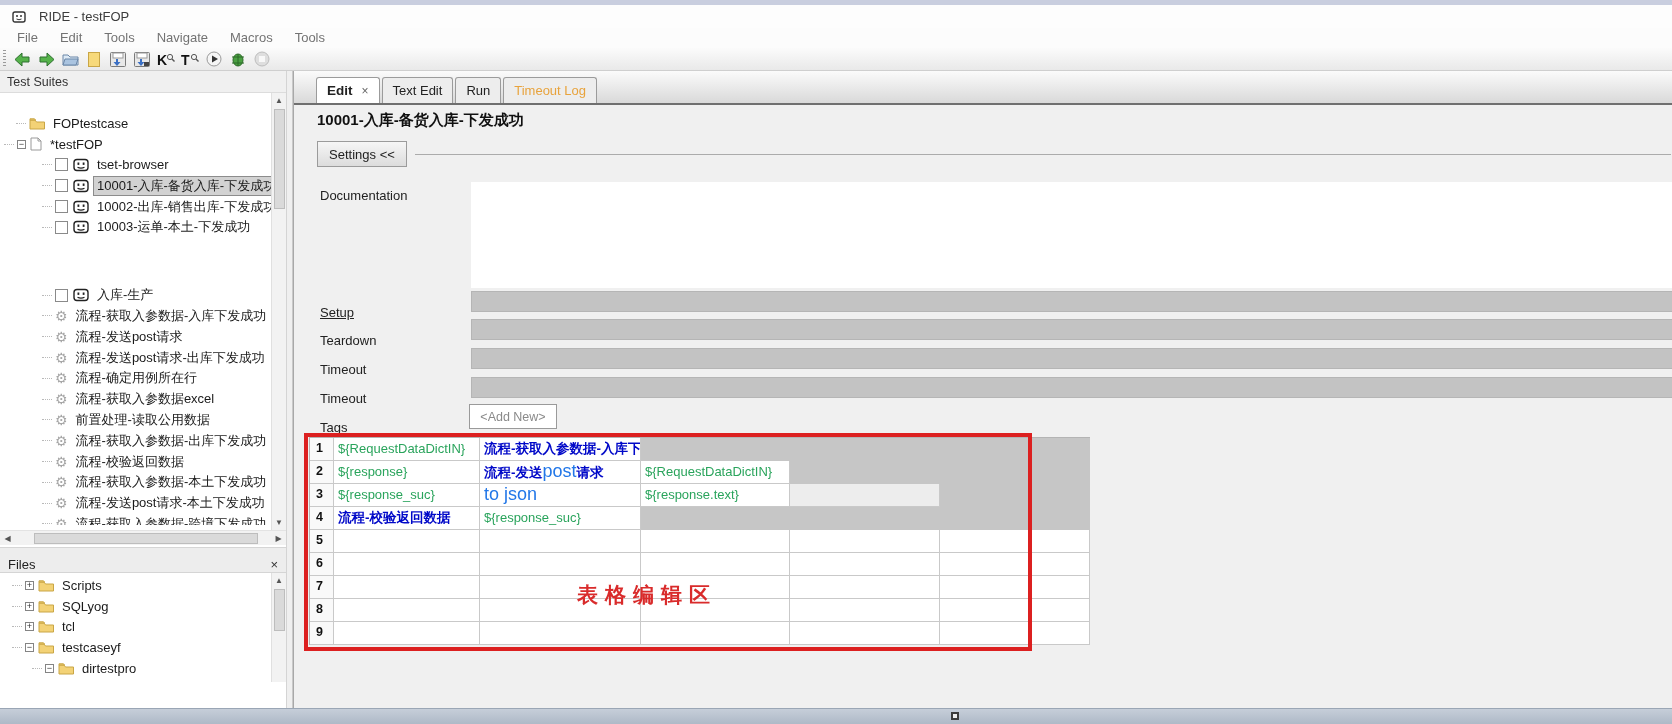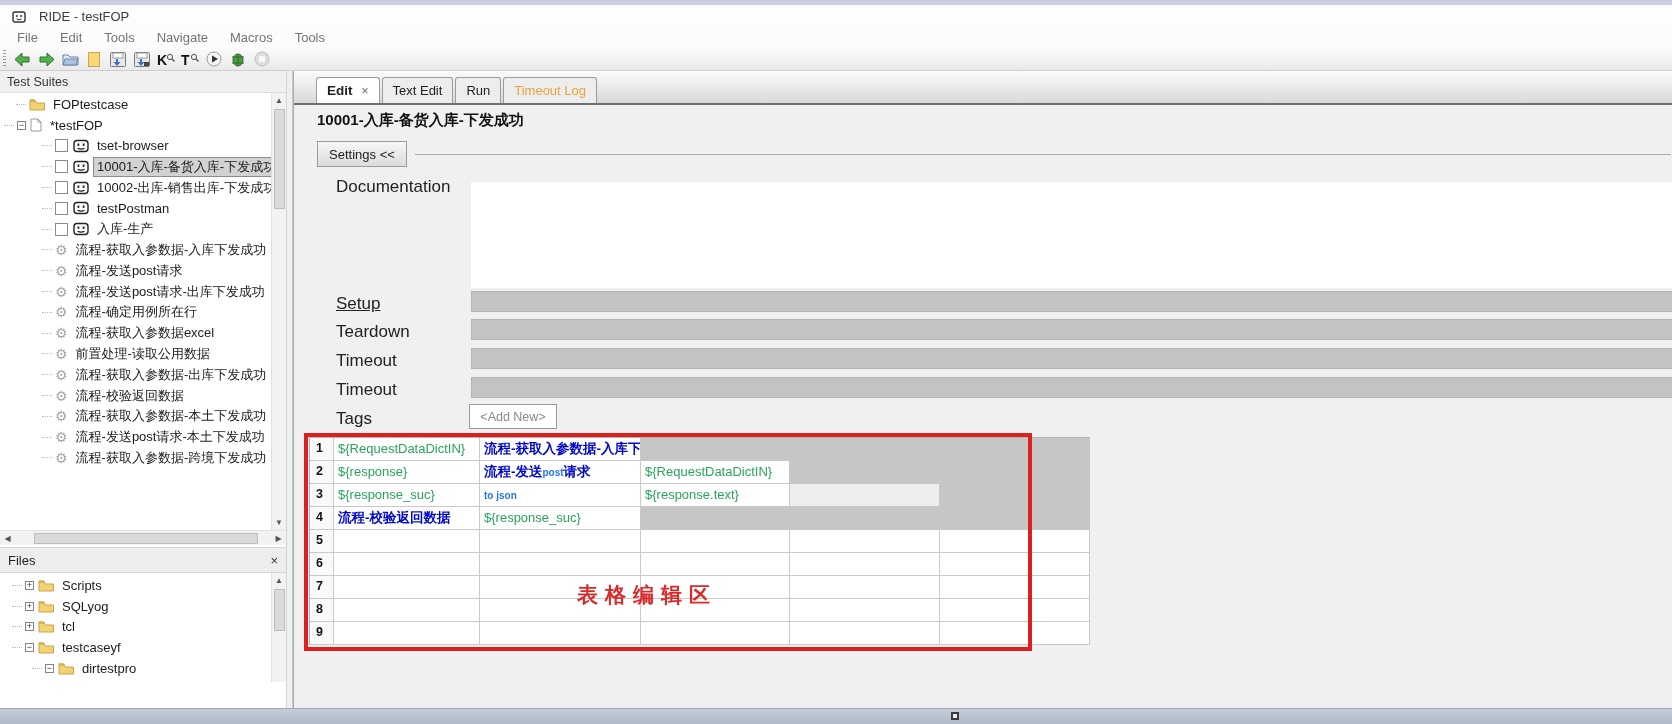--- a/index.html
+++ b/index.html
@@ -24,21 +24,21 @@
     display:flex; align-items:center; }
   .tb-grip { width:8px; height:18px; margin:0 4px 0 3px;
     background:repeating-linear-gradient(#9a9a9a 0 1px, transparent 1px 3px); width:3px; }
   .tb-btn { width:24px; height:21px; display:flex; align-items:center; justify-content:center; }
   .tb-btn svg { display:block; }
 
   
   .ts-header { left:0; top:71px; width:286px; height:22px; background:#f0f0f0;
     border-bottom:1px solid #dcdcdc; font-size:12.5px; color:#333;
     display:flex; align-items:center; padding-left:7px; }
-  .tree { left:0; top:93px; width:271px; height:432px; background:#fff; overflow:hidden; padding-top:1px; }
+  .tree { left:0; top:93px; width:271px; height:432px; background:#fff; overflow:hidden; padding-top:20px; }
   .tree-row { height:20.8px; display:flex; align-items:center; white-space:nowrap; font-size:13px; }
   .tree-label { padding:0 3px; }
   .tree-label.selected { background:#d2d2d2; outline:1px solid #8c8c8c; }
   .expander { width:9px; height:9px; border:1px solid #848484; background:#fff; flex:none;
     display:flex; align-items:center; justify-content:center; font-size:9px; line-height:7px;
     color:#333; margin-right:4px; }
   .checkbox { width:13px; height:13px; border:1px solid #8a8a8a; background:#fff; flex:none; margin-right:5px; }
   .icon-gap { margin-right:5px; flex:none; display:flex; }
   .gear-glyph { font-size:14px; color:#a6a6a6; line-height:14px; }
   .dots { border-top:1px dotted #b9b9b9; width:10px; margin-right:3px; flex:none; }
@@ -46,21 +46,21 @@
   .vscroll { width:15px; background:#f2f2f2; border-left:1px solid #e0e0e0; }
   .vscroll .arr { height:15px; font-size:8px; color:#555; display:flex; align-items:center; justify-content:center; }
   .vscroll .thumb { position:absolute; left:2px; width:11px; background:#dadada; border:1px solid #bdbdbd; }
   .hscroll { left:0; top:530px; width:286px; height:15px; background:#f2f2f2; border-top:1px solid #e3e3e3; }
   .hscroll .arr { position:absolute; top:0; width:15px; height:15px; font-size:8px; color:#555;
     display:flex; align-items:center; justify-content:center; }
   .hscroll .thumb { position:absolute; left:34px; top:2px; width:224px; height:11px; background:#dadada; border:1px solid #bdbdbd; }
 
   .files-header { left:0; top:547px; width:286px; height:26px; background:#ededed;
     border-top:1px solid #d5d5d5; border-bottom:1px solid #d5d5d5;
-    display:flex; align-items:center; padding:0 8px; font-size:13px; color:#222; }
+    display:flex; align-items:flex-end; padding:0 8px; font-size:13px; color:#222; }
   .files-header .close-x { margin-left:auto; font-size:13px; color:#333; cursor:default; }
   .files-tree { left:0; top:573px; width:271px; height:109px; background:#fff; overflow:hidden; padding-top:2px; }
 
   .splitter { left:286px; top:71px; width:7px; height:637px; background:#efefef;
     border-left:1px solid #d4d4d4; border-right:1px solid #c9c9c9; }
 
   
   .main { left:293px; top:71px; width:1379px; height:637px; background:#f0f0f0; border-left:1px solid #a8a8a8; }
   .tabbar { position:absolute; left:0; top:0; width:1379px; height:34px;
     background:linear-gradient(#fbfbfb,#d9d9d9); border-bottom:2px solid #6f6f6f;
@@ -71,40 +71,40 @@
   .tab.active { background:#ffffff; font-weight:bold; font-size:13.5px; }
   .tab .tab-x { font-weight:normal; color:#666; margin-left:9px; font-size:12px; }
   .tab.warn { color:#e8a33d; }
 
   .doc-title { position:absolute; left:23px; top:40px; font-size:15px; font-weight:bold; color:#111; }
   .settings-btn { position:absolute; left:23px; top:70px; width:90px; height:26px;
     background:linear-gradient(#f6f6f6,#dcdcdc); border:1px solid #9b9b9b;
     display:flex; align-items:center; justify-content:center; font-size:13px; color:#222; }
   .settings-line { position:absolute; left:121px; top:83px; width:1256px; height:1px; background:#ababab; }
 
-  .fld-label { position:absolute; left:42px; font-size:17px; color:#222; }
+  .fld-label { position:absolute; left:26px; font-size:13px; color:#222;margin-top:11px; }
   .doc-area { position:absolute; left:177px; top:111px; width:1202px; height:106px; background:#ffffff; }
   .fld-bar { position:absolute; left:177px; width:1202px; height:21px; background:#c3c3c3; border:1px solid #b5b5b5; }
   .addnew-btn { position:absolute; left:175px; top:333px; width:88px; height:25px; background:#fff;
     border:1px solid #9a9a9a; color:#8a8a8a; font-size:12.5px;
     display:flex; align-items:center; justify-content:center; }
 
   
   .grid { position:absolute; left:15px; top:366px; width:781px; height:208px;
     border-top:1px solid #b4b4b4; border-left:1px solid #b4b4b4; background:#fff; }
   .grow { display:flex; height:23px; }
   .gcell { border-right:1px solid #c9c9c9; border-bottom:1px solid #c9c9c9; background:#fff;
     font-size:13px; line-height:21px; padding:0 4px; white-space:nowrap; overflow:hidden; }
   .gc0 { width:24px; background:#f9f9f9; font-weight:bold; font-size:12.5px; color:#111; padding-left:6px; }
   .gc1 { width:146px; } .gc2 { width:161px; } .gc3 { width:149px; } .gc4 { width:150px; } .gc5 { width:150px; }
   .gcell.sel { background:#c6c6c6; border-right-color:#c6c6c6; border-bottom-color:#c6c6c6; }
   .gcell.sellight { background:#ededed; }
   .t-var { color:#2aa45c; }
   .t-kw  { color:#0008c8; font-weight:bold; font-size:13.5px; }
-  .t-kwl { color:#2277e8; font-weight:bold; font-size:10px; }
+  .t-kwl { color:#2277e8; font-weight:normal; font-size:18px; }
 
   .red-box { position:absolute; left:10px; top:362px; width:728px; height:218px;
     border:4px solid #dc2020; z-index:5; pointer-events:none; }
   .annotation { position:absolute; left:283px; top:510px; z-index:6; color:#d92b2b;
     font-size:21px; font-weight:bold; letter-spacing:7px; }
 
   .bottom-bar { left:0; top:708px; width:1672px; height:16px;
     background:linear-gradient(#c6ced9,#aeb9c7); border-top:1px solid #9aa6b5; }
   .bottom-handle { position:absolute; left:951px; top:3px; width:8px; height:8px;
     background:#ececec; border:2px solid #3a3a3a; }
@@ -296,23 +296,23 @@
       <span class="dots"></span>
       <span class="checkbox"></span>
       <span class="icon-gap">
         <svg width="16" height="14">
           <rect x="1" y="1.5" width="14" height="11" rx="3" fill="#fff" stroke="#222" stroke-width="1.4"></rect>
           <rect x="4.5" y="4.5" width="1.8" height="2.4" fill="#222"></rect>
           <rect x="9.7" y="4.5" width="1.8" height="2.4" fill="#222"></rect>
           <path d="M4.5 9.2 Q8 11 11.5 9.2" stroke="#222" stroke-width="1.2" fill="none"></path>
         </svg>
       </span>
-      <span class="tree-label">testPostman</span>
-    </div>
-    <div class="tree-row" style="padding-left: 42px;">
+      <span class="tree-label">10003-运单-本土-下发成功</span>
+    </div>
+    <div class="tree-row" style="padding-left: 42px; margin-top: 47px;">
       <span class="dots"></span>
       <span class="checkbox"></span>
       <span class="icon-gap">
         <svg width="16" height="14">
           <rect x="1" y="1.5" width="14" height="11" rx="3" fill="#fff" stroke="#222" stroke-width="1.4"></rect>
           <rect x="4.5" y="4.5" width="1.8" height="2.4" fill="#222"></rect>
           <rect x="9.7" y="4.5" width="1.8" height="2.4" fill="#222"></rect>
           <path d="M4.5 9.2 Q8 11 11.5 9.2" stroke="#222" stroke-width="1.2" fill="none"></path>
         </svg>
       </span>

